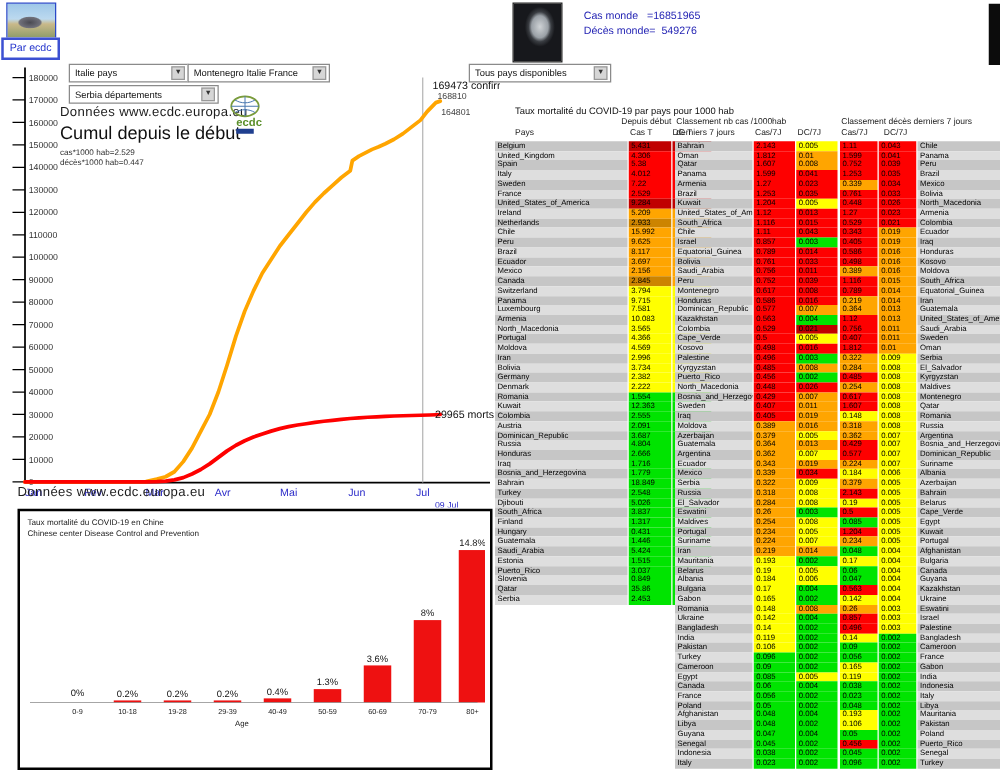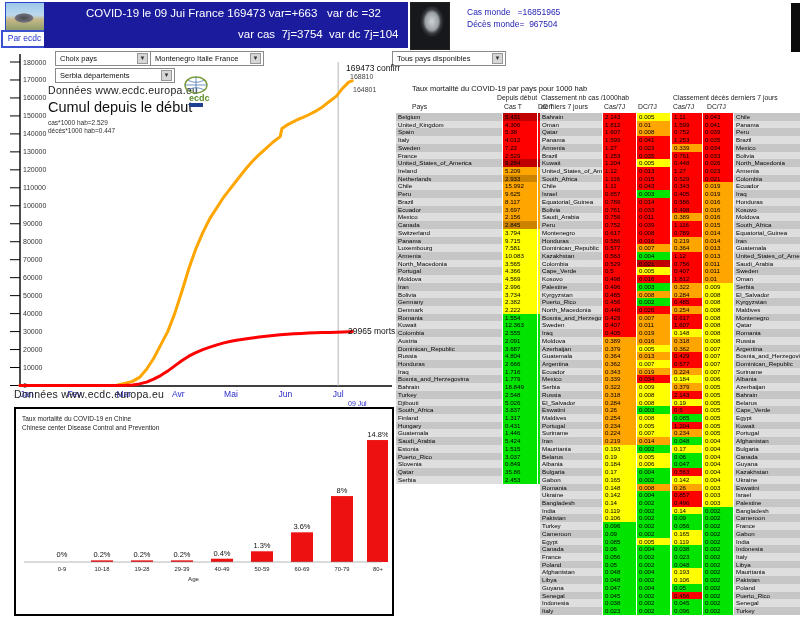--- a/index.html
+++ b/index.html
@@ -50,38 +50,34 @@
 </style>
 </head>
 <body>
 
 <div id="app">
 
   <div class="abs" id="app-icon">
       <div class="blob"></div>
     </div>
   <div class="abs" id="par-jour">Par ecdc</div>
-  <div class="abs" id="titlebar">
-    <div class="l1">COVID-19 le 09 Jui France 169473 var=+663   var dc =32</div>
-    <div class="l2">var cas  7j=3754  var dc 7j=104</div>
-  </div>
   <div class="abs" id="photo"></div>
   <div class="abs" id="edge-strip"></div>
   <div class="abs worldstat" style="top:7px;">Cas monde   =16851965</div>
-  <div class="abs worldstat" style="top:19px;">Décès monde=  967504</div>
+  <div class="abs worldstat" style="top:19px;">Décès monde=  549276</div>
 
   <div class="abs select" style="left:55px;top:51px;width:88px;">
-    <span>Choix pays</span>
+    <span>Italie pays</span>
       <span class="arr">▼</span>
   </div>
   <div class="abs select" style="left:150px;top:51px;width:106px;">
     <span>Montenegro Italie France</span>
       <span class="arr">▼</span>
   </div>
-  <div class="abs select" style="left:375px;top:51px;width:106px;margin-left:17px;">
+  <div class="abs select" style="left:375px;top:51px;width:106px;">
     <span>Tous pays disponibles</span>
       <span class="arr">▼</span>
   </div>
   <div class="abs select" style="left:55px;top:68px;width:112px;">
     <span>Serbia départements</span>
       <span class="arr">▼</span>
   </div>
 
   <div class="abs src" style="left:48px;top:84px;">Données  www.ecdc.europa.eu</div>
   <div class="abs" id="cumul-title" style="left:48px;top:99px;">Cumul depuis le début</div>

